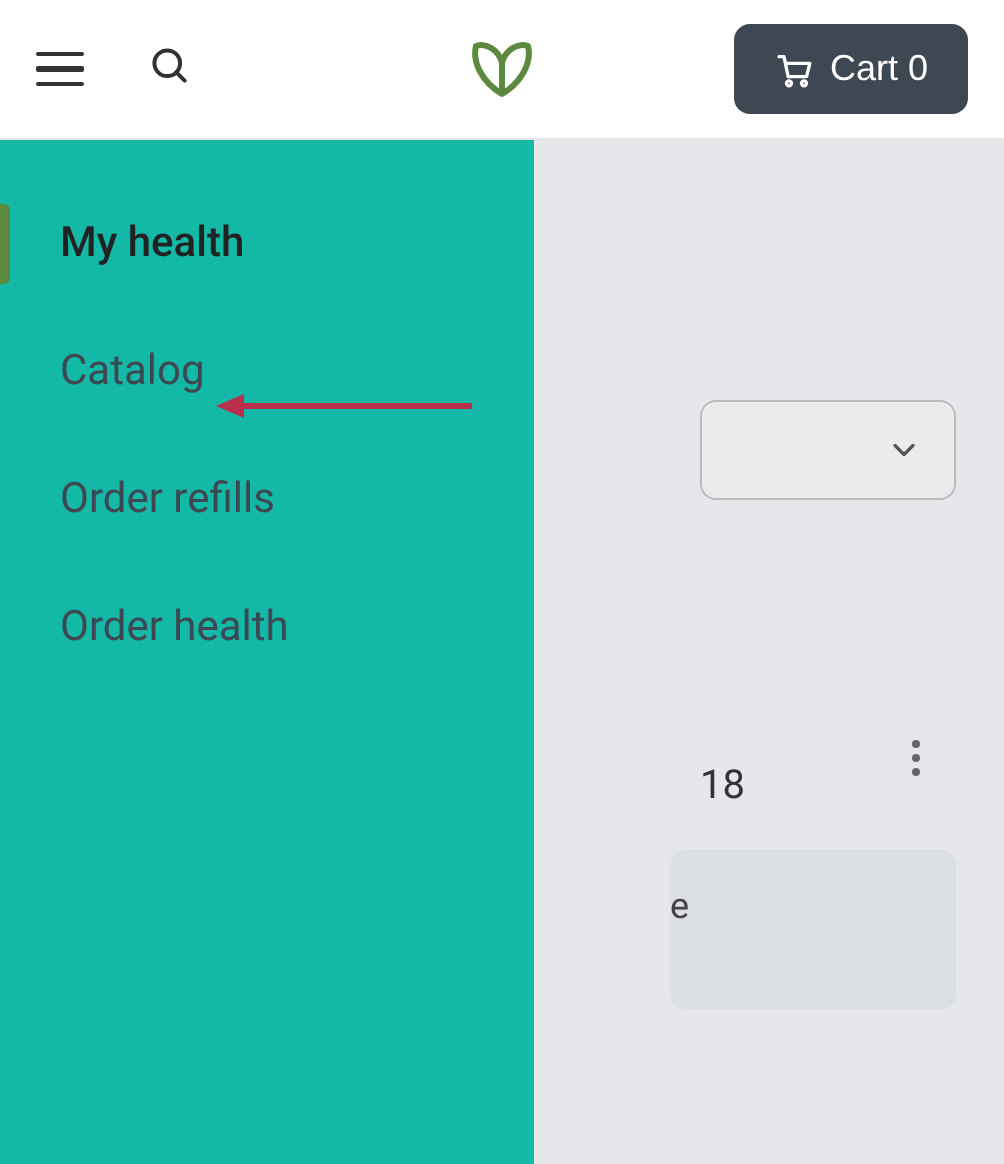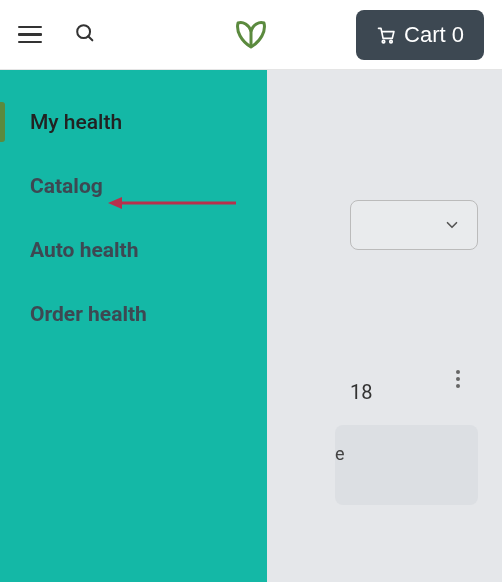--- a/index.html
+++ b/index.html
@@ -47,21 +47,21 @@
     transform: translateX(-50%);
     color: #5b8a3e;
   }
   .cart-btn {
     margin-left: auto;
     background: #3d4852;
     color: #fff;
     border: none;
     border-radius: 8px;
     padding: 12px 20px;
-    font-size: 22px;
+    font-size: 18px;
     font-weight: 500;
     display: flex;
     align-items: center;
     gap: 8px;
     cursor: pointer;
   }
   .main-area {
     position: absolute;
     top: 70px;
     left: 0;
@@ -131,21 +131,21 @@
     background: #14b8a6;
     z-index: 5;
     padding-top: 20px;
   }
   .sidebar-item {
     position: relative;
     padding: 20px 0 20px 30px;
     font-size: 21px;
     color: #3d4852;
     cursor: pointer;
-    font-weight: 700;
+    font-weight: 400;
   }
   .sidebar-item.active {
     font-weight: 500;
     color: #222;
   }
   .sidebar-item.active::before {
     content: "";
     position: absolute;
     left: 0;
     top: 12px;
@@ -211,21 +211,21 @@
 </div>
 
 <div class="sidebar">
   <div class="sidebar-item active">
     <span>My health</span>
   </div>
   <div class="sidebar-item">
     <span>Catalog</span>
   </div>
   <div class="sidebar-item">
-    <span>Auto health</span>
+    <span>Order refills</span>
   </div>
   <div class="sidebar-item">
     <span>Order health</span>
   </div>
 </div>
 
 <svg class="arrow" width="130" height="20">
   <line x1="128" y1="10" x2="12" y2="10" stroke="#b8304c" stroke-width="3"></line>
   <polygon points="0,10 14,4 14,16" fill="#b8304c"></polygon>
 </svg>

